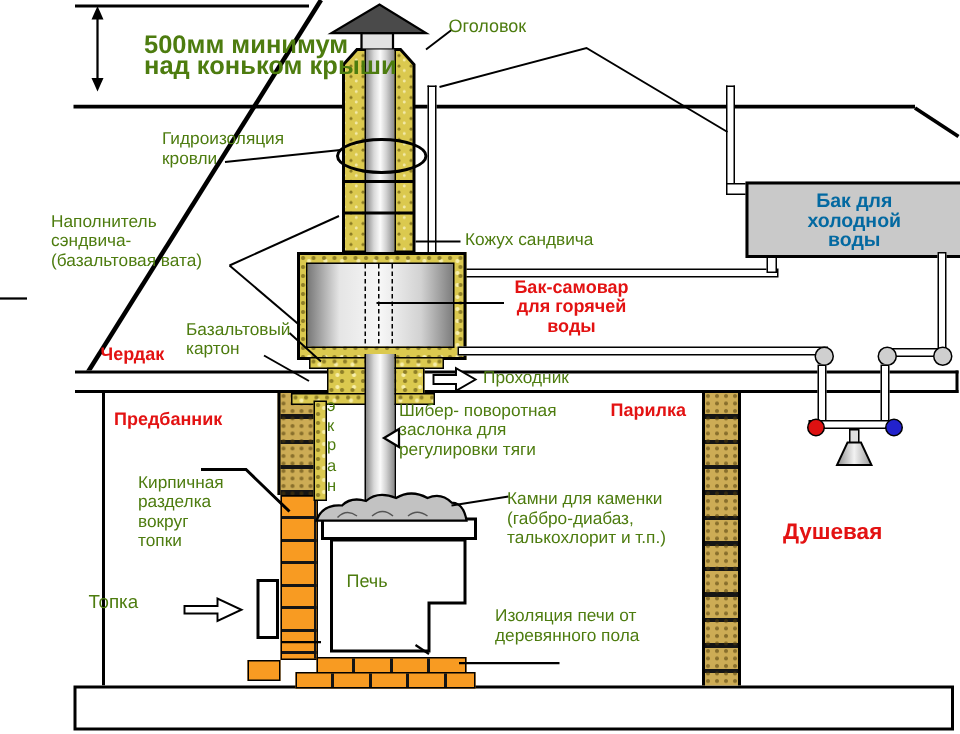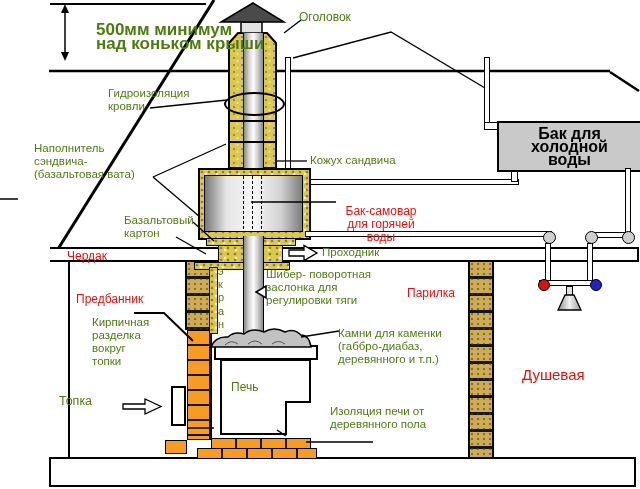--- a/index.html
+++ b/index.html
@@ -2,22 +2,22 @@
 <html><head>
 <meta charset="utf-8">
 <style>
   html,body{margin:0;padding:0;background:#fff;}
   #canvas{position:relative;width:640px;height:489px;background:#fff;overflow:hidden;
           font-family:"Liberation Sans",sans-serif;}
   .abs{position:absolute;}
   svg.layer{position:absolute;left:0;top:0;width:640px;height:489px;pointer-events:none;}
   .txt{font-size:11.5px;line-height:13px;color:#4d7c0f;white-space:nowrap;}
   .bold{font-weight:bold;}
-  .red{color:#e31212;font-weight:normal;font-size:12px;margin-top:20px;}
-  .blue{color:#000000;font-weight:bold;font-size:16px;line-height:13px;text-align:center;}
+  .red{color:#e31212;font-weight:bold;font-size:12px;}
+  .blue{color:#0369a1;font-weight:bold;font-size:13px;line-height:13px;text-align:center;}
   .insul{background-color:#dbc94f;
     background-image:radial-gradient(circle at 2px 2px, rgba(92,78,12,.6) 1px, transparent 1.7px),
                      radial-gradient(circle at 6px 4px, rgba(250,242,180,.9) 1px, transparent 1.7px);
     background-size:7px 6px,11px 8px;}
   .tanbrick{background-color:#cdac55;
     background-image:radial-gradient(circle at 2px 2px, rgba(80,60,10,.55) 1px, transparent 1.6px),
                      repeating-linear-gradient(180deg, transparent 0 14px, #151515 14px 17px);
     background-size:6px 5px,100% 100%;
     border-left:2px solid #000;border-right:2px solid #000;}
   .orangebrick{background-color:#f89b22;
@@ -192,21 +192,21 @@
       <div>регулировки тяги</div>
   </div>
   <div class="abs txt" style="left:218px;top:265px;width:12px;white-space:pre-line;font-size:11px;line-height:13.2px;z-index:7">э
 к
 р
 а
 н</div>
   <div class="abs txt" style="left:338px;top:327px;z-index:7">
     <div>Камни для каменки</div>
       <div>(габбро-диабаз,</div>
-      <div>деревянного и т.п.)</div>
+      <div>талькохлорит и т.п.)</div>
   </div>
   <div class="abs txt" style="left:92px;top:316px;z-index:7">
     <div>Кирпичная</div>
       <div>разделка</div>
     <div>вокруг</div>
       <div>топки</div>
   </div>
   <div class="abs txt" style="left:231px;top:381px;font-size:12px;z-index:7">Печь</div>
   <div class="abs txt" style="left:59px;top:395px;font-size:12.5px;z-index:7">Топка</div>
   <div class="abs txt" style="left:330px;top:405px;z-index:7">

